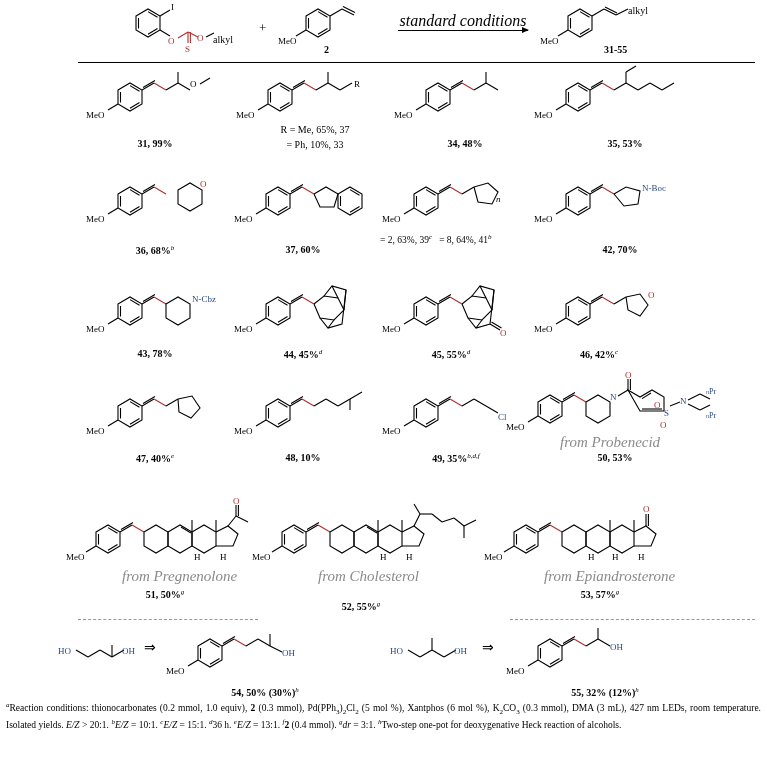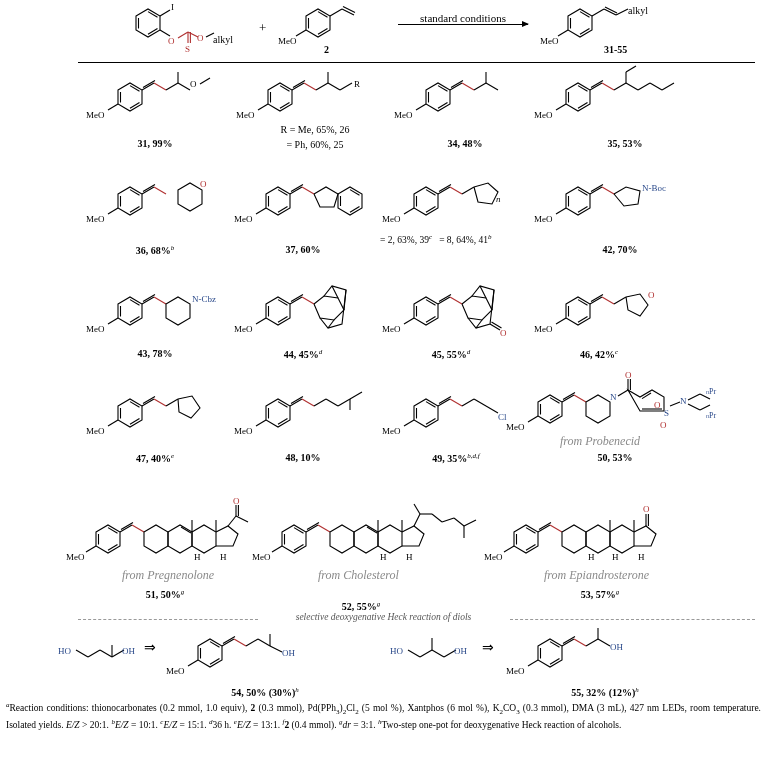--- a/index.html
+++ b/index.html
@@ -16,25 +16,25 @@
   
   .rule{position:absolute;left:78px;right:12px;border-top:1px solid #000;}
   .dashrule{position:absolute;left:78px;right:12px;border-top:1px dashed #999;}
 
   .arrow-wrap{position:absolute;text-align:center;}
   .arrow-line{position:relative;height:1px;background:#000;}
   .arrow-line:after{
     content:"";position:absolute;right:-1px;top:-3.5px;
     border-left:7px solid #000;border-top:3.5px solid transparent;border-bottom:3.5px solid transparent;
   }
-  .arrow-top{font-size:11px;margin-bottom:0;}
+  .arrow-top{font-style:italic;font-size:16px;margin-bottom:0;}
 
   .lbl{position:absolute;font-size:10px;white-space:nowrap;}
   .lbl b{font-weight:bold;}
-  .grey{color:#8a8a8a;font-style:italic;font-size:12px;}
+  .grey{color:#8a8a8a;font-style:italic;font-size:15px;}
   .sup{font-size:7px;vertical-align:super;font-style:italic;}
 
   .entry-caption{position:absolute;font-size:10px;text-align:center;white-space:nowrap;}
   .entry-caption b{font-weight:bold;}
 
   .note{position:absolute;left:6px;top:700px;width:755px;font-size:9.5px;line-height:1.45;text-align:justify;}
   .note .sup{font-size:7px;}
 
   .plus{position:absolute;font-size:13px;}
 
@@ -152,22 +152,22 @@
       <line class="bondk" x1="43" y1="13.6" x2="55" y2="6.6"></line>
       <line class="bondr" x1="54" y1="9" x2="66" y2="16"></line>
       <line class="bondk" x1="66" y1="16" x2="78" y2="9"></line>
       <line class="bondk" x1="78" y1="9" x2="78" y2="-2"></line>
       <line class="bondk" x1="78" y1="9" x2="90" y2="16"></line>
       <line class="bondk" x1="90" y1="16" x2="102" y2="9"></line>
       <text class="atomk" x="104" y="13">R</text>
     </svg>
   </div>
   <div class="entry-caption" style="left:240px;top:122px;width:150px;text-align:center;line-height:1.5;">
-    <div><span>R = Me, 65%, 26</span></div>
-    <div><span>= Ph, 60%, 25</span></div>
+    <div><span>R = Me, 65%, 37</span></div>
+    <div><span>= Ph, 10%, 33</span></div>
   </div>
 
   <div class="struct" style="left:408px;top:74px;">
     <svg width="140" height="56" viewBox="0 0 140 56">
       <polygon class="bondk" points="18,16 30,9 42,16 42,30 30,37 18,30" fill="none"></polygon>
       <line class="bondk" x1="20.5" y1="18" x2="20.5" y2="28.5"></line>
       <line class="bondk" x1="30" y1="11.6" x2="39.5" y2="17.2"></line>
       <line class="bondk" x1="39.5" y1="28.5" x2="30" y2="34.2"></line>
       <line class="bondk" x1="18" y1="30" x2="8" y2="36"></line>
       <text class="atomk" x="-14" y="44">MeO</text>
@@ -583,21 +583,20 @@
       <text class="atomk" x="142" y="90">H</text>
     </svg>
   </div>
   <div class="grey" style="position:absolute;left:544px;top:568px;">from Epiandrosterone</div>
   <div class="entry-caption" style="left:540px;top:588px;width:120px;">
     <b>53, 57%</b><span class="sup">g</span>
   </div>
 
   <div class="dashrule" style="top:619px;left:78px;width:180px;"></div>
   <div class="dashrule" style="top:619px;left:510px;width:245px;"></div>
-  <div class="sep-title" style="left:0;top:612px;">selective deoxygenative Heck reaction of diols</div>
 
   <div class="struct" style="left:58px;top:632px;">
     <svg width="130" height="52" viewBox="0 0 130 52">
       <text class="atomk" x="0" y="22" style="fill:#2b4a8b">HO</text>
       <line class="bondk" x1="18" y1="18" x2="30" y2="25"></line>
       <line class="bondk" x1="30" y1="25" x2="42" y2="18"></line>
       <line class="bondk" x1="42" y1="18" x2="54" y2="25"></line>
       <line class="bondk" x1="54" y1="25" x2="54" y2="13"></line>
       <line class="bondk" x1="54" y1="25" x2="66" y2="18"></line>
       <text class="atomk" x="64" y="22" style="fill:#2b4a8b">OH</text>

